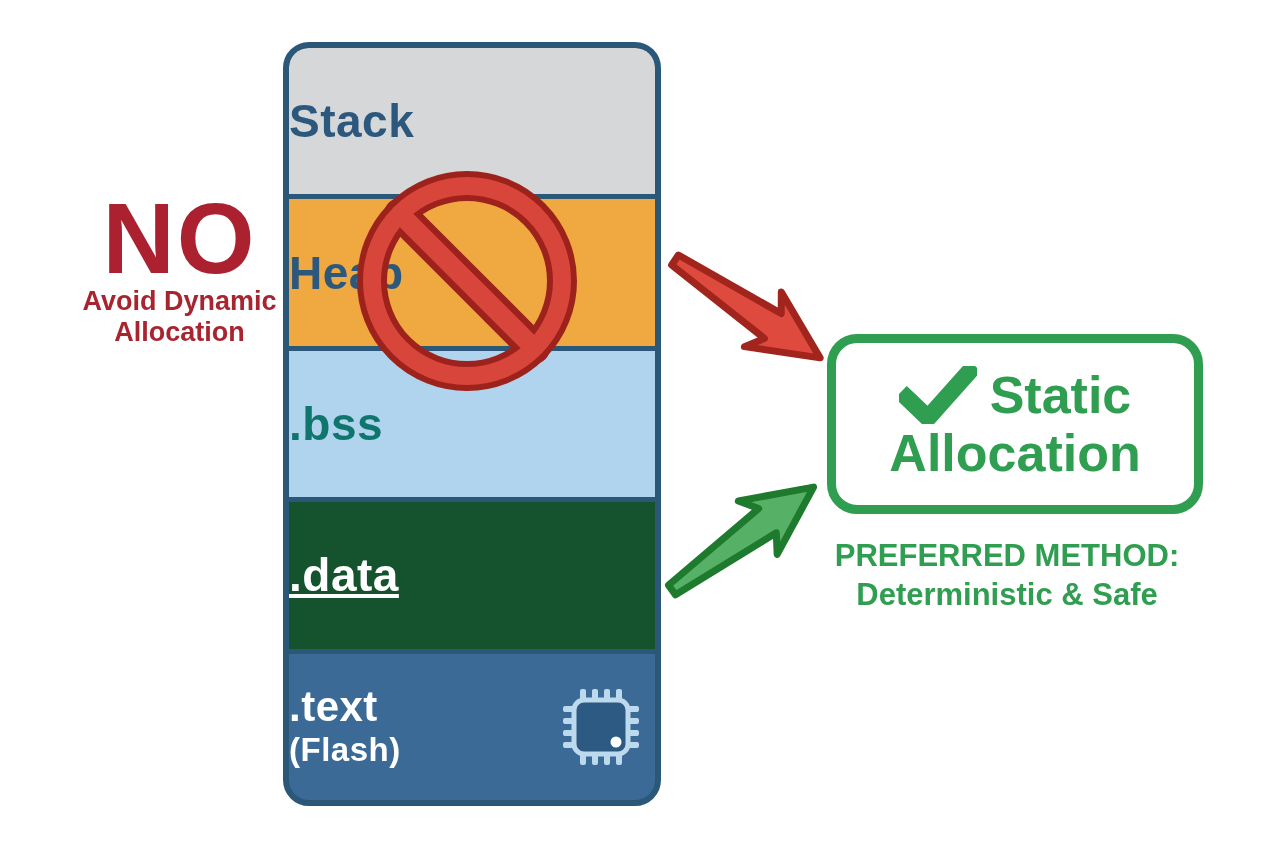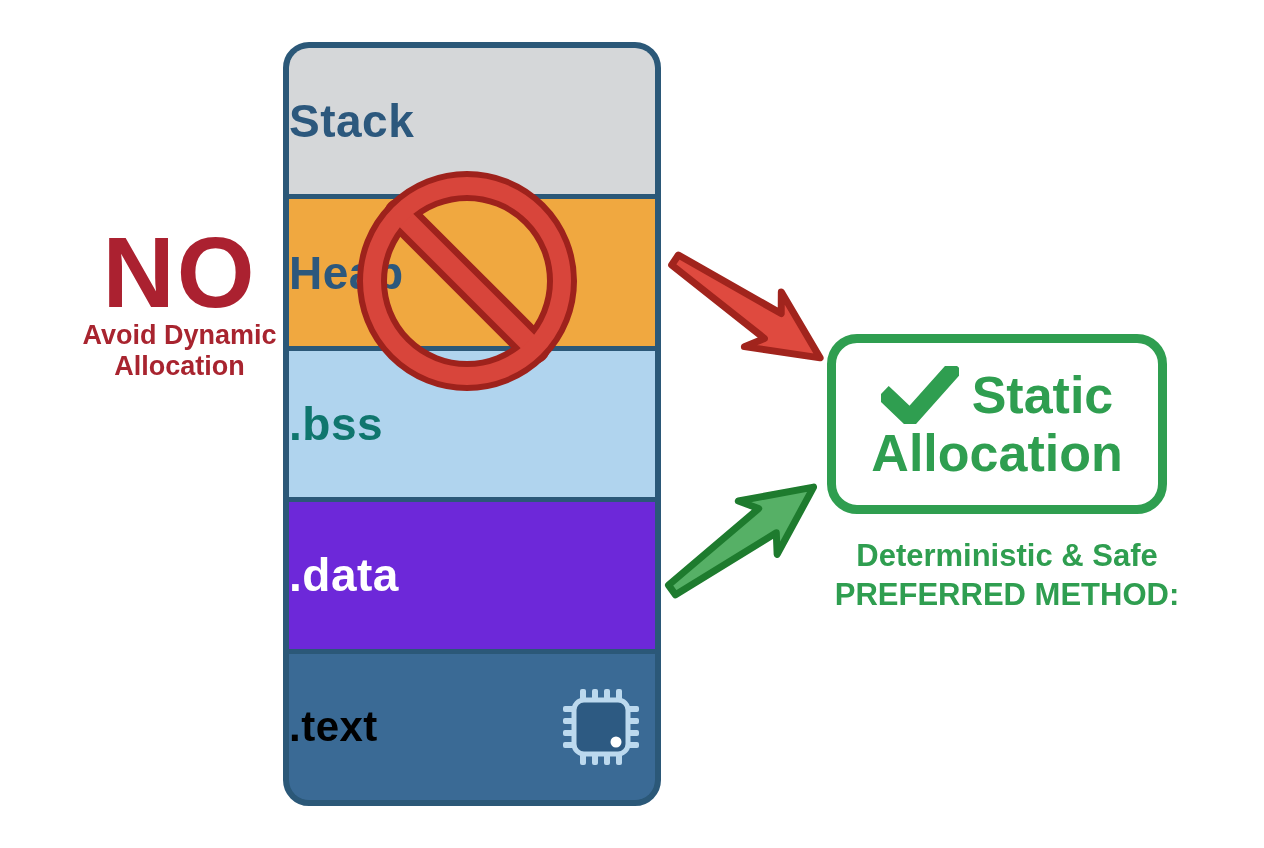--- a/index.html
+++ b/index.html
@@ -34,22 +34,22 @@
     flex-direction: column;
     align-items: flex-start;
     justify-content: center;
     font-weight: 700;
     font-size: 46px;
     letter-spacing: 0.5px;
   }
   .sec-stack { background: #d5d7d9; color: #2c587d; border-radius: 18px 18px 0 0; }
   .sec-heap  { background: #f0a840; color: #2c587d; }
   .sec-bss   { background: #b0d4ee; color: #0f766e; }
-  .sec-data  { background: #6d28d9; color: #ffffff; }
-  .sec-text  { background: #3a6a95; color: #000000; border-radius: 0 0 18px 18px; }
+  .sec-data  { background: #14532d; color: #ffffff; text-decoration: underline; }
+  .sec-text  { background: #3a6a95; color: #ffffff; border-radius: 0 0 18px 18px; }
   .sec-text .main-label { font-size: 42px; line-height: 46px; }
   .sec-text .sub-label  { font-size: 33px; line-height: 40px; }
 
   .chip-wrap {
     position: absolute;
     right: 14px; top: 50%;
     transform: translateY(-50%);
     width: 80px; height: 80px;
   }
 
@@ -67,37 +67,36 @@
     width: 255px;
     text-align: center;
     color: #a8242f;
   }
   .no-headline {
     font-size: 100px;
     line-height: 96px;
     font-weight: 700;
     letter-spacing: 2px;
     color: #ab2130;
-    margin-top: 34px;
   }
   .no-sub {
     font-size: 27px;
     line-height: 31px;
     font-weight: 700;
   }
 
   
   .red-arrow   { position: absolute; left: 655px; top: 235px; width: 190px; height: 145px; }
   .green-arrow { position: absolute; left: 650px; top: 465px; width: 190px; height: 145px; }
 
   
   .static-box {
     position: absolute;
     left: 827px; top: 334px;
-    width: 340px; height: 180px;
+    width: 376px; height: 180px;
     background: #ffffff;
     border: 9px solid #2f9e50;
     border-radius: 30px;
     display: flex;
     flex-direction: column;
     align-items: center;
     justify-content: center;
     color: #2f9e50;
   }
   .static-row1 {
@@ -136,20 +135,21 @@
       <span>Heap</span>
     </div>
     <div class="mem-sec sec-bss">
       <span>.bss</span>
     </div>
     <div class="mem-sec sec-data">
       <span>.data</span>
     </div>
     <div class="mem-sec sec-text">
       <span class="main-label">.text</span>
+      <span class="sub-label">(Flash)</span>
       <span class="chip-wrap">
         <svg width="80" height="80" viewBox="0 0 80 80">
           <g fill="#bcd9ee">
             <rect x="19" y="2" width="6" height="12" rx="2"></rect>
               <rect x="31" y="2" width="6" height="12" rx="2"></rect>
               <rect x="43" y="2" width="6" height="12" rx="2"></rect>
               <rect x="55" y="2" width="6" height="12" rx="2"></rect>
             <rect x="19" y="66" width="6" height="12" rx="2"></rect>
               <rect x="31" y="66" width="6" height="12" rx="2"></rect>
               <rect x="43" y="66" width="6" height="12" rx="2"></rect>
@@ -209,17 +209,17 @@
         <svg width="78" height="58" viewBox="0 0 78 58">
           <polyline points="8,32 29,52 70,6" fill="none" stroke="#2f9e50" stroke-width="17" stroke-linecap="square" stroke-linejoin="miter"></polyline>
         </svg>
       </span>
       <span class="static-line">Static</span>
     </div>
     <div class="static-line">Allocation</div>
   </div>
 
   <div class="static-caption">
+    <div>PREFERRED METHOD:</div>
     <div>Deterministic &amp; Safe</div>
-    <div>PREFERRED METHOD:</div>
   </div>
 
 </div>
 
 </body></html>

